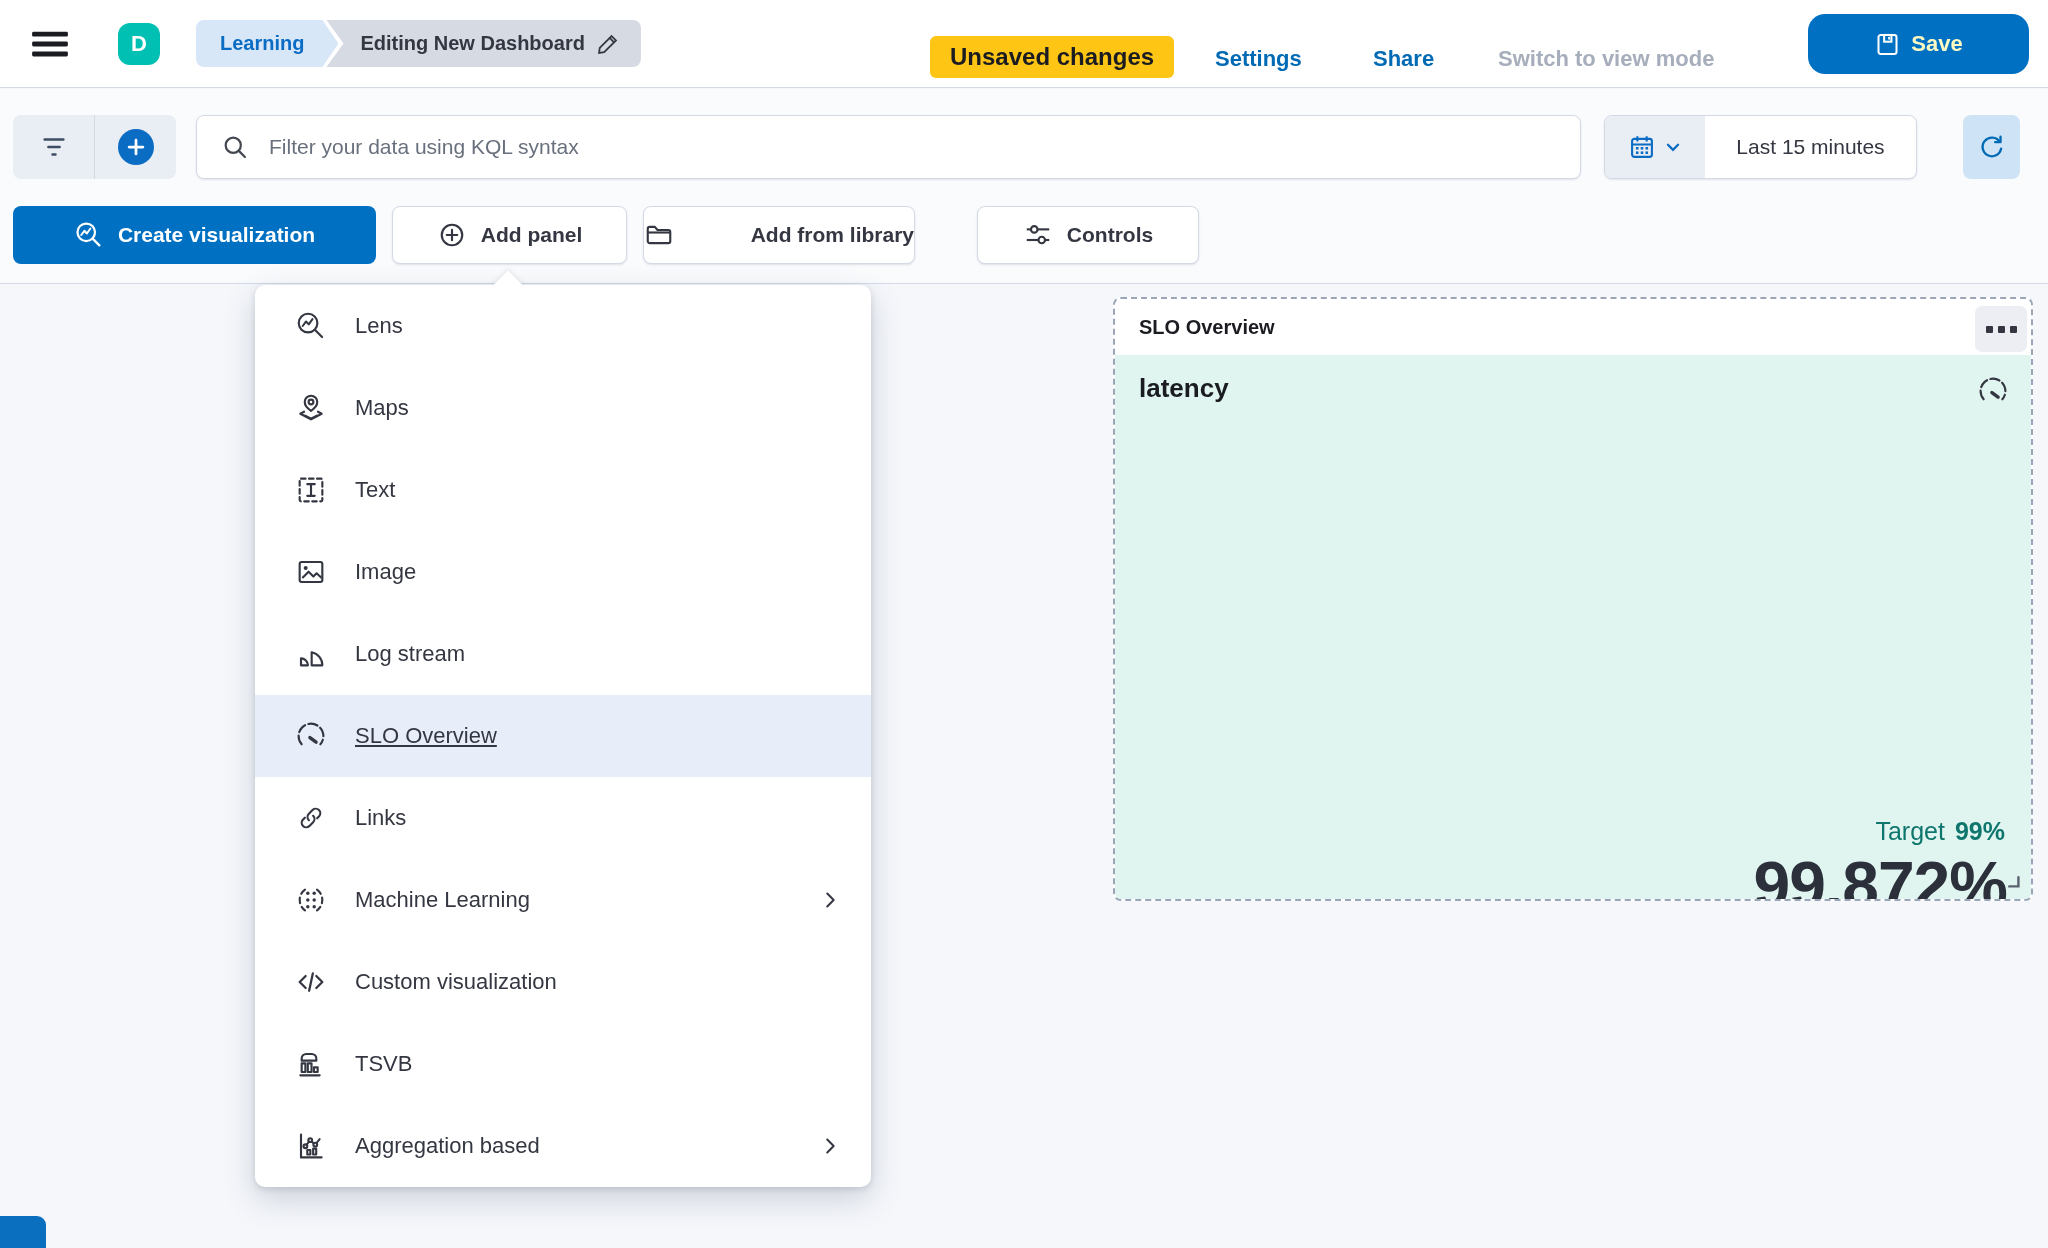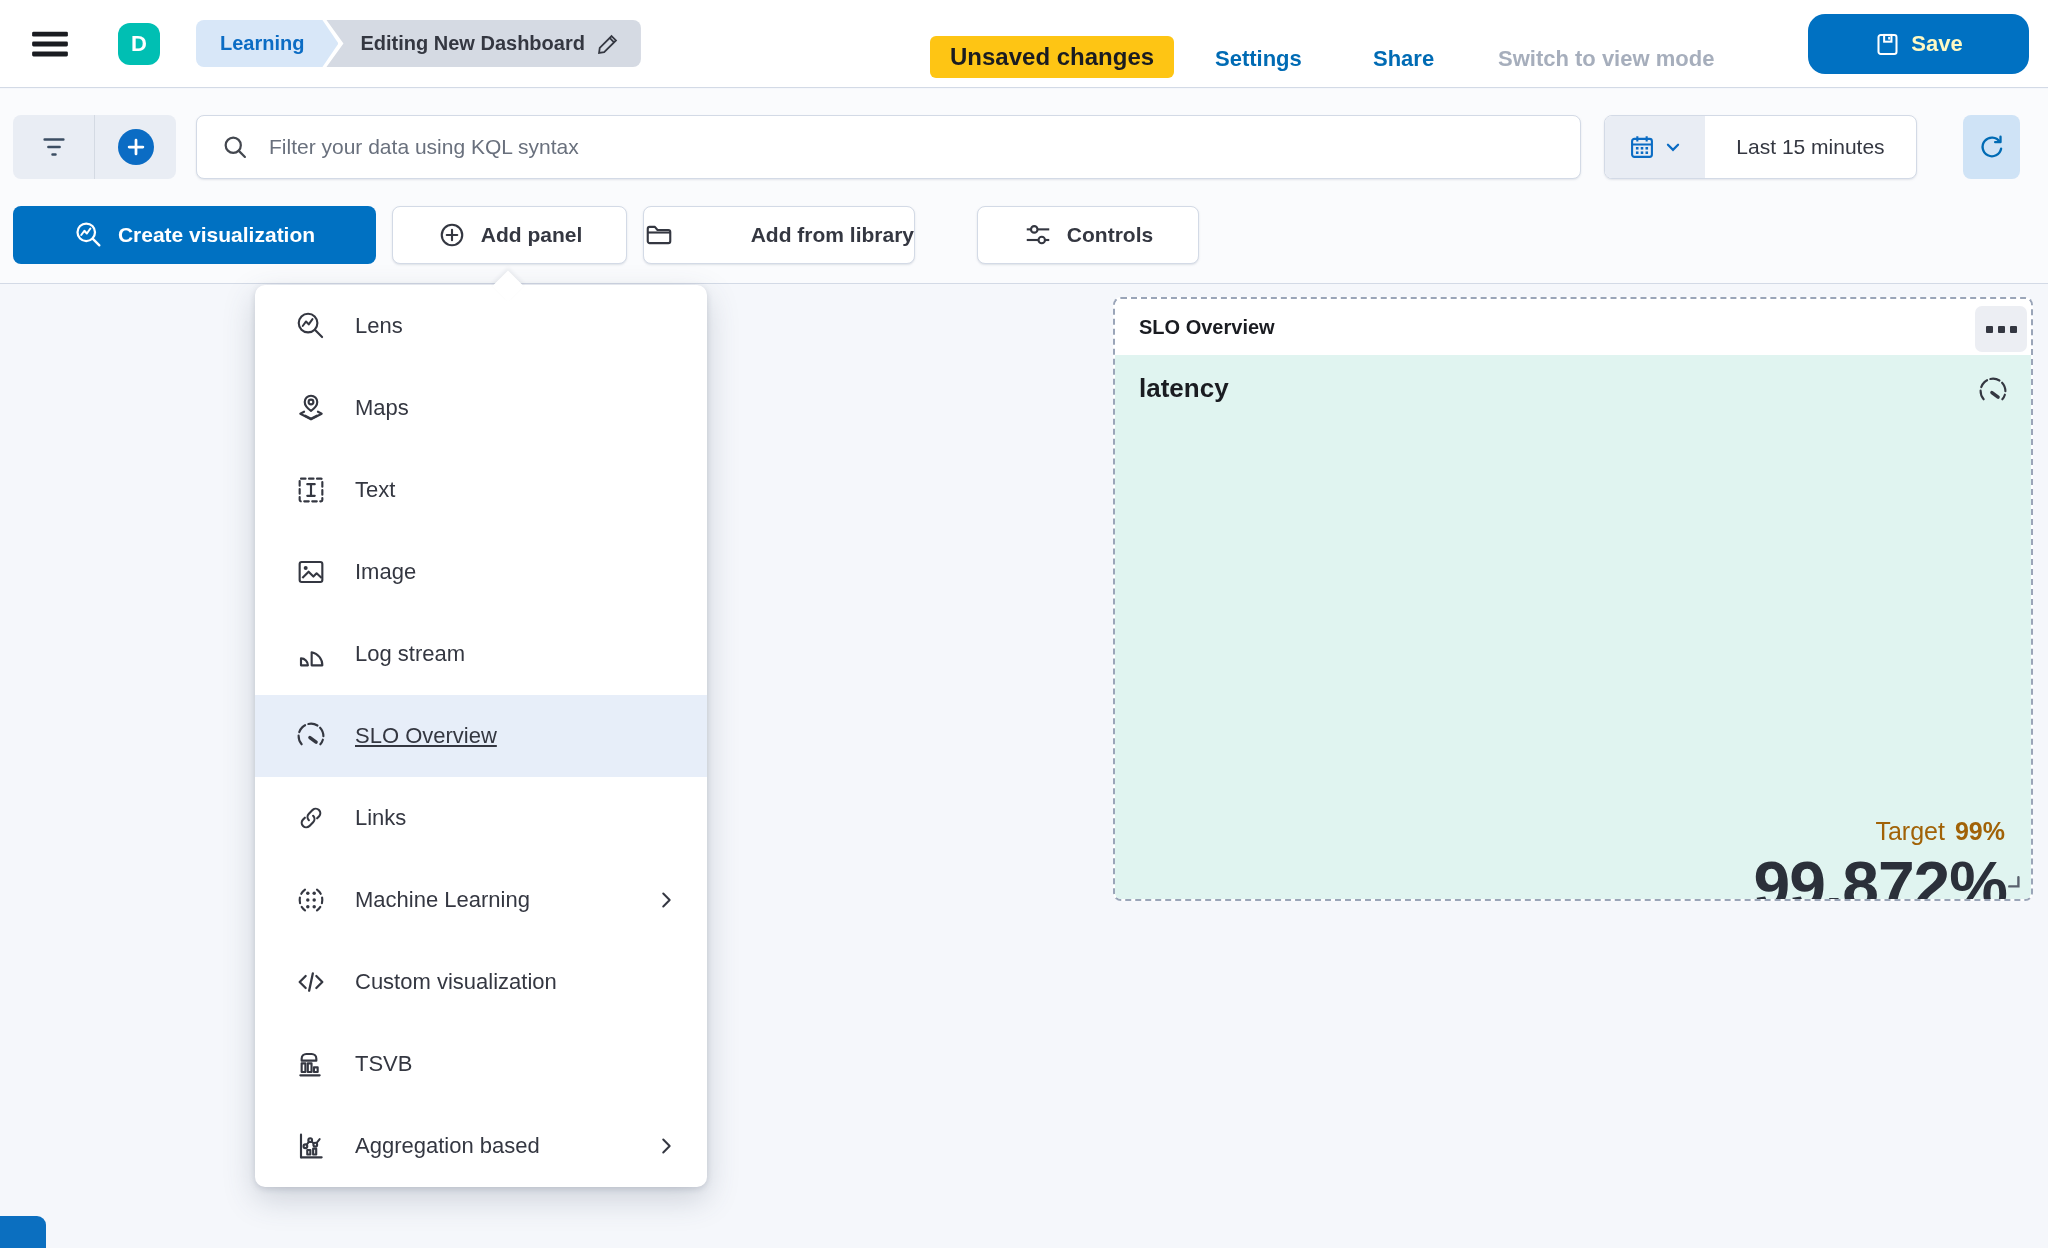--- a/index.html
+++ b/index.html
@@ -100,21 +100,21 @@
   .tb-plain {
     background:#fff; color:#343741; border:1px solid #d3dae6;
     box-shadow:0 1px 2px rgba(152,162,179,.3);
   }
   .tb-addpanel { left:392px; width:235px; }
   .tb-library  { left:643px; width:272px;justify-content:space-between; }
   .tb-controls { left:977px; width:222px; }
 
   
   .menu {
-    position:absolute; left:255px; top:285px; width:452px; height:902px;
+    position:absolute; left:255px; top:285px; width:616px; height:902px;
     background:#fff; border-radius:10px; z-index:40;
     box-shadow:0 12px 32px rgba(65,78,101,.22), 0 2px 6px rgba(65,78,101,.18);
   }
   .menu .caret {
     position:absolute; top:-10px; left:242px; width:22px; height:22px;
     background:#fff; transform:rotate(45deg);
     box-shadow:-2px -2px 4px rgba(65,78,101,.08);
   }
   .menu-item {
     height:82px; display:flex; align-items:center; padding:0 30px 0 40px; gap:28px;
@@ -138,21 +138,21 @@
   .slo-head .spacer { flex:1; }
   .panel-menu-btn {
     width:52px; height:46px; margin:4px 4px 0 0; background:#eceef3; border:none;
     border-radius:7px; display:flex; align-items:center; justify-content:center; gap:5px; cursor:pointer;
   }
   .panel-menu-btn i { width:7px; height:7px; background:#343741; border-radius:1px; }
   .slo-body { flex:1; background:#e0f4f0; position:relative; }
   .slo-title { position:absolute; left:24px; top:18px; font-size:26px; font-weight:700; color:#1a1c21; }
   .slo-gauge { position:absolute; right:22px; top:20px; }
   .slo-target {
-    position:absolute; right:26px; top:462px; font-size:25px; color:#a16207;
+    position:absolute; right:26px; top:462px; font-size:25px; color:#0f766e;
     display:flex; gap:10px; align-items:baseline;
   }
   .slo-target b { font-weight:700; }
   .slo-value {
     position:absolute; right:24px; top:492px; font-size:66px; font-weight:700;
     color:#2b303a; letter-spacing:-1px;
   }
   .resize-handle { position:absolute; right:8px; bottom:8px; cursor:nwse-resize; }
 
   

